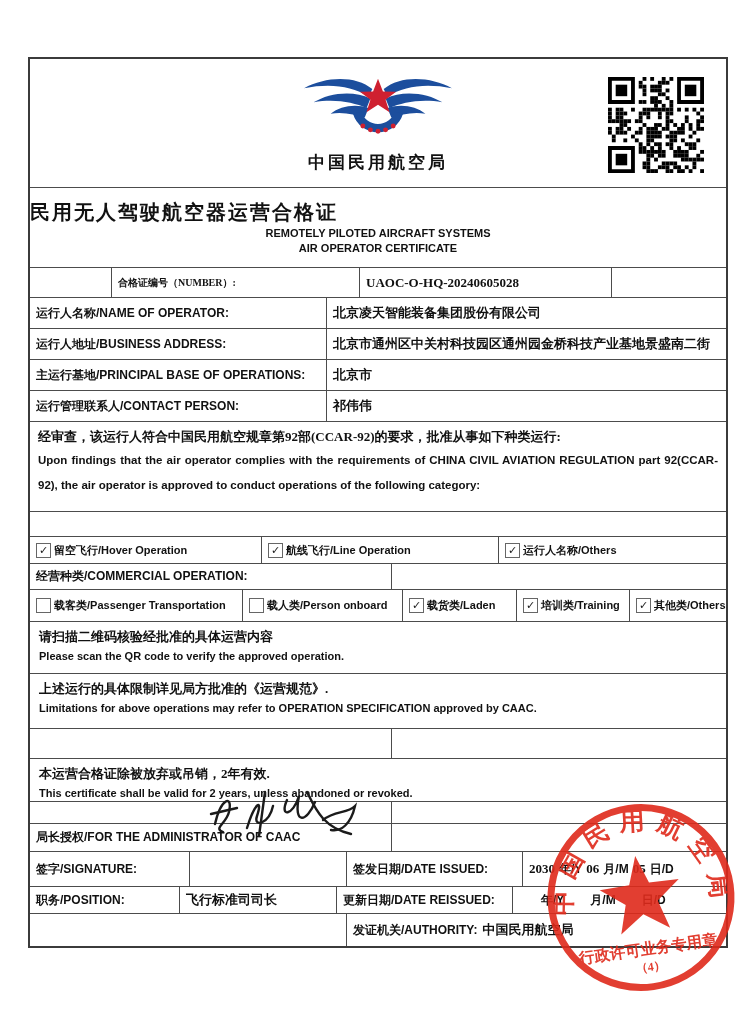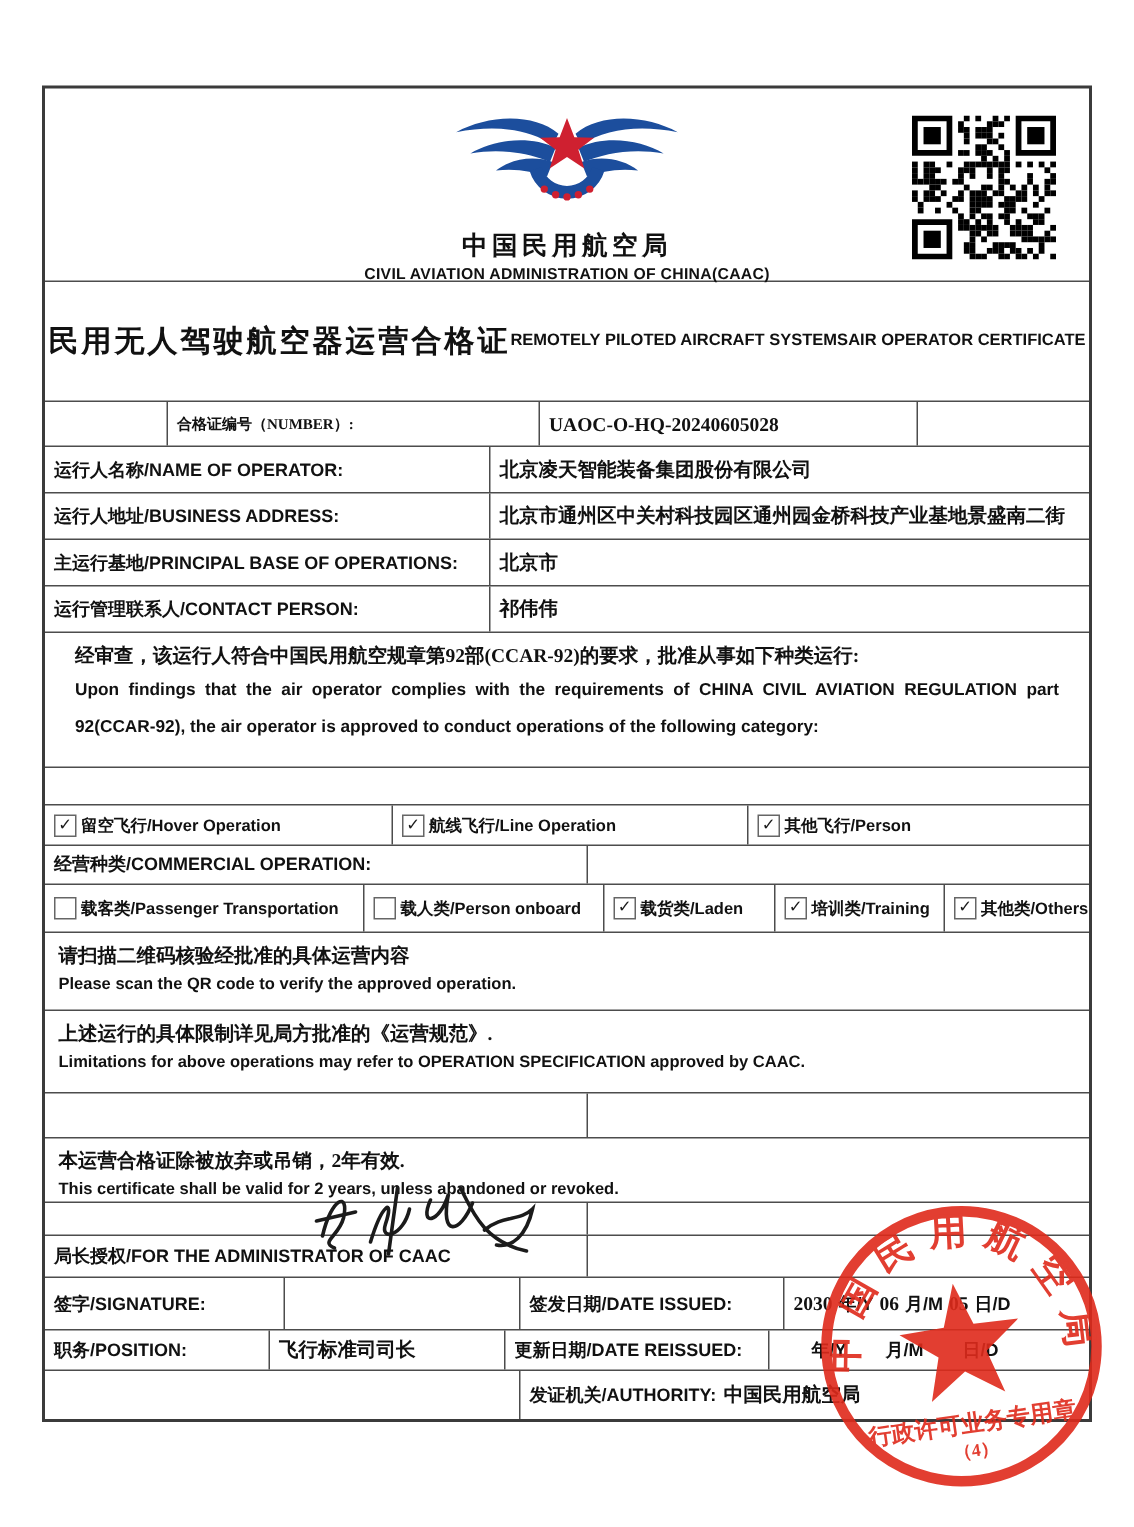--- a/index.html
+++ b/index.html
@@ -12,28 +12,28 @@
   .cn{font-family:"Liberation Serif","DejaVu Serif",serif;}
   .lbl{font-size:12px;font-weight:bold;white-space:nowrap;}
   .val{font-size:13px;font-weight:bold;font-family:"Liberation Serif","DejaVu Serif",serif;white-space:nowrap;}
   
   .hdr{height:128px;position:relative;display:block;}
   .logo-wrap{position:absolute;left:0;right:0;top:14px;text-align:center;}
   .agency-cn{font-size:17px;letter-spacing:3px;font-weight:bold;margin-top:2px;font-family:"Liberation Serif","DejaVu Serif",serif;}
   .agency-en{font-size:10.5px;font-weight:bold;letter-spacing:.2px;margin-top:2px;}
   .qr{position:absolute;right:22px;top:18px;width:96px;height:96px;}
   
-  .ttl{height:80px;flex-direction:row;justify-content:center;align-items:center;display:flex;}
+  .ttl{height:80px;flex-direction:column;justify-content:center;display:flex;}
   .ttl-cn{font-size:20px;font-weight:bold;letter-spacing:2px;font-family:"Liberation Serif","DejaVu Serif",serif;}
   .ttl-en{font-size:11px;font-weight:bold;line-height:1.35;text-align:center;}
   
   .h30{height:30px}.h31{height:31px}.h90{height:90px}.h25{height:25px}.h27{height:27px}
   .h26{height:26px}.h32{height:32px}.h52{height:52px}.h55{height:55px}.h43{height:43px}
   .h22{height:22px}.h28{height:28px}.h35{height:35px}.hflex{flex:1}
-  .para{display:block;padding:5px 20px;}
+  .para{display:block;padding:5px 8px;}
   .para .p-cn{font-size:13px;font-weight:bold;font-family:"Liberation Serif","DejaVu Serif",serif;line-height:1.6;}
   .para .p-en{font-size:11.5px;font-weight:bold;text-align:justify;line-height:2.15;}
   .note{display:block;padding:5px 9px;}
   .note .n-cn{font-size:13px;font-weight:bold;font-family:"Liberation Serif","DejaVu Serif",serif;line-height:1.5;}
   .note .n-en{font-size:11px;font-weight:bold;margin-top:3px;}
   .cb{width:13px;height:13px;border:1.6px solid #666;display:inline-flex;align-items:center;justify-content:center;margin-right:3px;flex:none;background:#fff;}
   .cb span{font-size:11px;font-weight:bold;line-height:1;color:#1a1a1a;}
   .opt{font-size:11px;font-weight:bold;white-space:nowrap;display:flex;align-items:center;}
   .datecell{font-size:12px;font-weight:bold;display:flex;align-items:center;gap:4px;white-space:nowrap;}
   .datecell .dv{font-family:"Liberation Serif","DejaVu Serif",serif;font-size:13px;}
@@ -61,21 +61,20 @@
         <polygon fill="#cf2030" points="82,6 87.2,19.5 101,19.8 90,28.3 94.2,41.5 82,33.5 69.8,41.5 74,28.3 63,19.8 76.8,19.5"></polygon>
         <g fill="#cf2030">
           <circle cx="66" cy="56" r="2.6"></circle>
             <circle cx="74" cy="60" r="2.6"></circle>
           <circle cx="82" cy="61.5" r="2.6"></circle>
             <circle cx="90" cy="60" r="2.6"></circle>
             <circle cx="98" cy="56" r="2.6"></circle>
         </g>
       </svg>
       <div class="agency-cn">中国民用航空局</div>
-      <div class="agency-en">CIVIL AVIATION ADMINISTRATION OF CHINA(CAAC)</div>
     </div>
     <svg class="qr" id="qr-svg" viewBox="0 0 100 100">
       <rect x="0" y="0" width="100" height="100" fill="#fff"></rect>
       <g fill="#000">
         <path d="M0,0h28v28h-28z M4,4v20h20v-20z" fill-rule="evenodd"></path>
         <rect x="8" y="8" width="12" height="12"></rect>
         <path d="M72,0h28v28h-28z M76,4v20h20v-20z" fill-rule="evenodd"></path>
         <rect x="80" y="8" width="12" height="12"></rect>
         <path d="M0,72h28v28h-28z M4,76v20h20v-20z" fill-rule="evenodd"></path>
         <rect x="8" y="80" width="12" height="12"></rect>
@@ -350,21 +349,21 @@
             <span>✓</span>
           </span>
           <span>航线飞行/Line Operation</span>
         </span>
     </div>
     <div class="cell" style="flex:1">
       <span class="opt">
           <span class="cb">
             <span>✓</span>
           </span>
-          <span>其他飞行/Person</span>
+          <span>运行人名称/Others</span>
         </span>
     </div>
   </div>
 
   <div class="row h26">
     <div class="cell rb lbl" style="width:362px">经营种类/COMMERCIAL OPERATION:</div>
     <div class="cell" style="flex:1"></div>
   </div>
   <div class="row h32">
     <div class="cell rb" style="width:213px;padding-right:2px">

